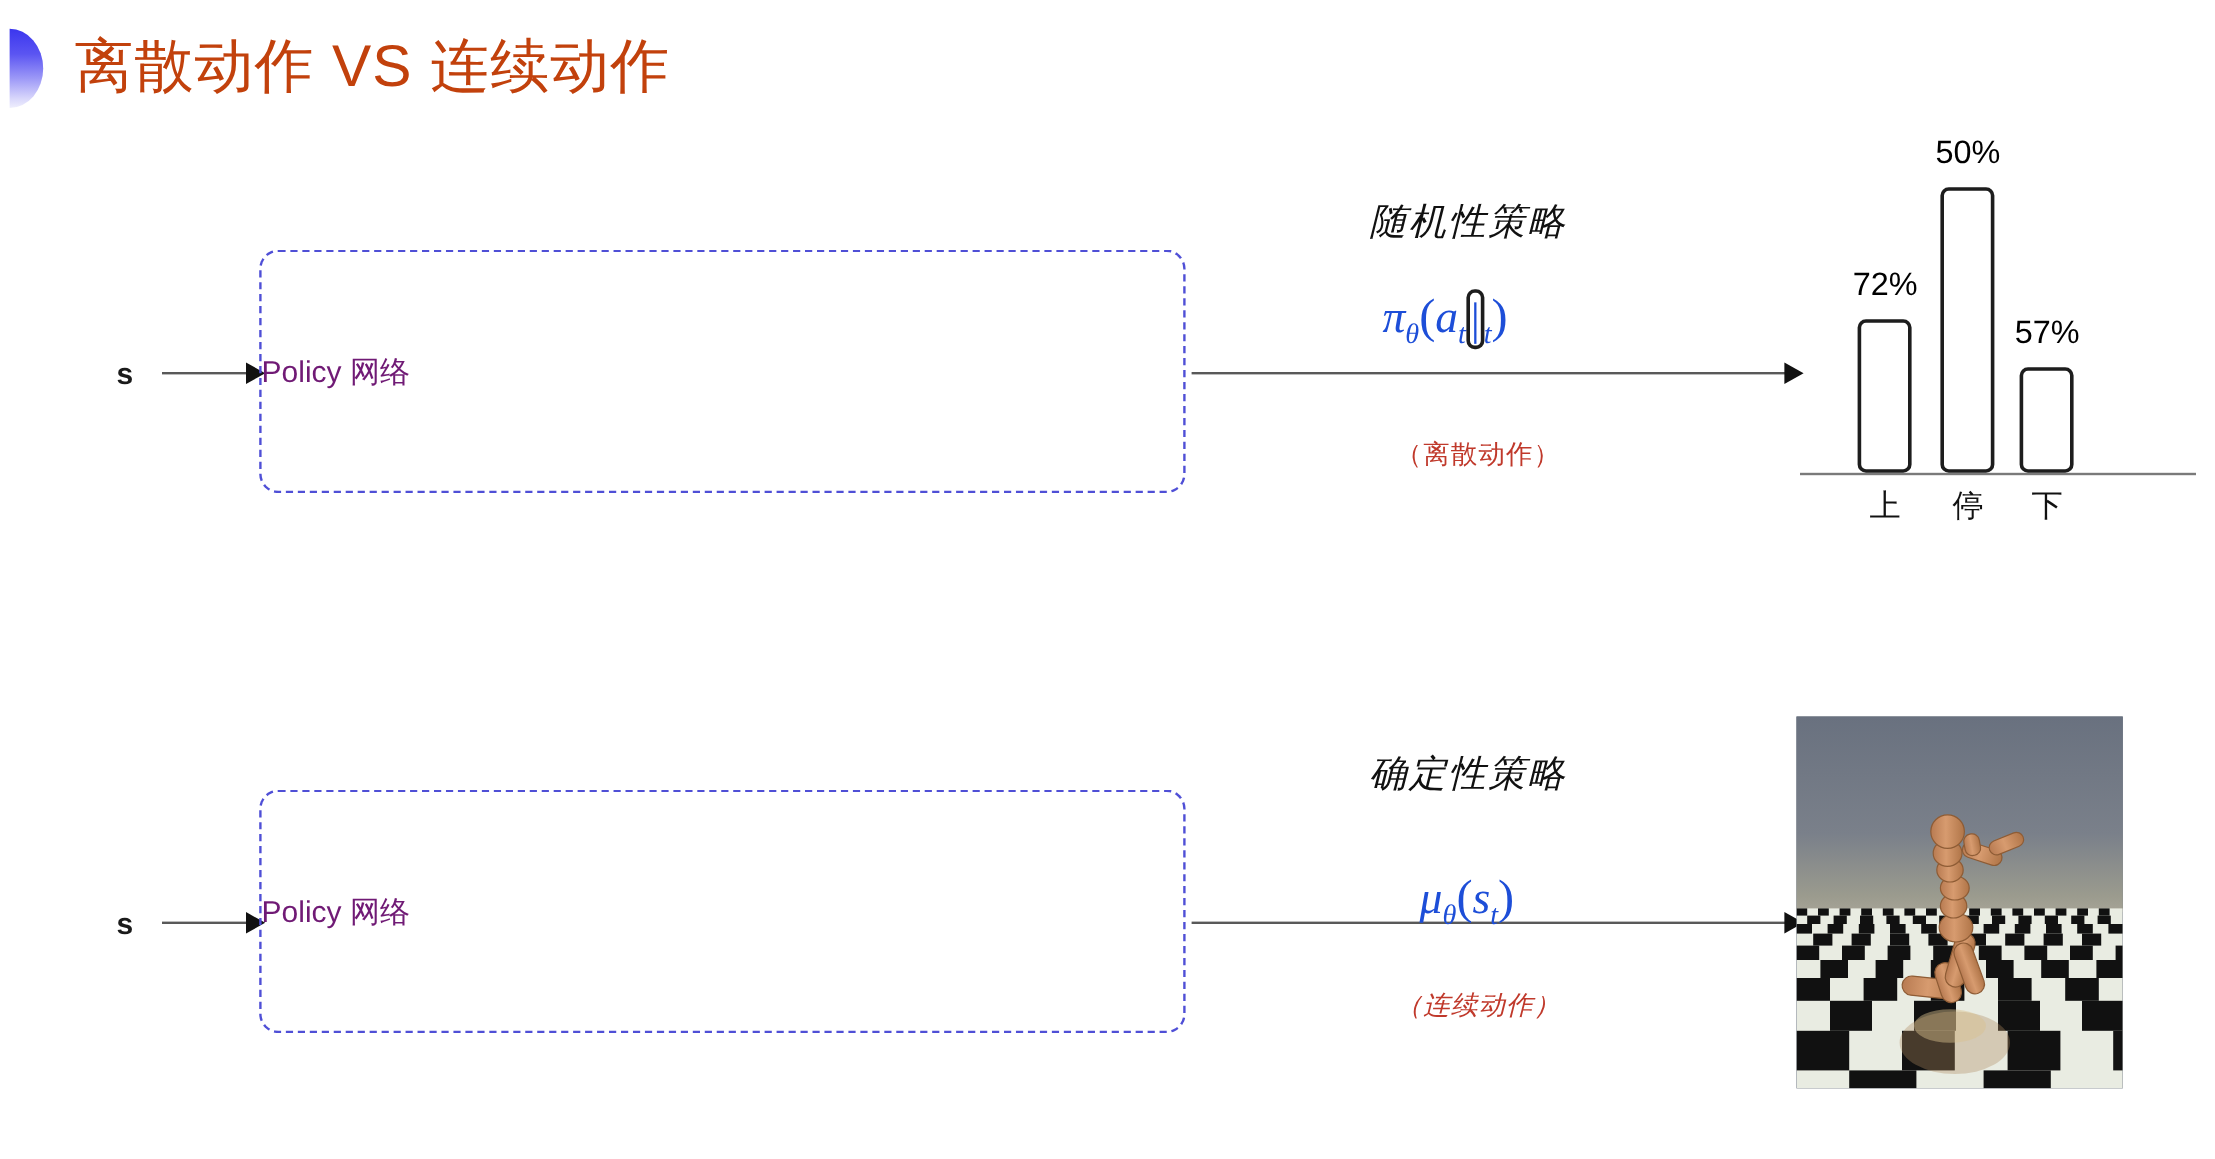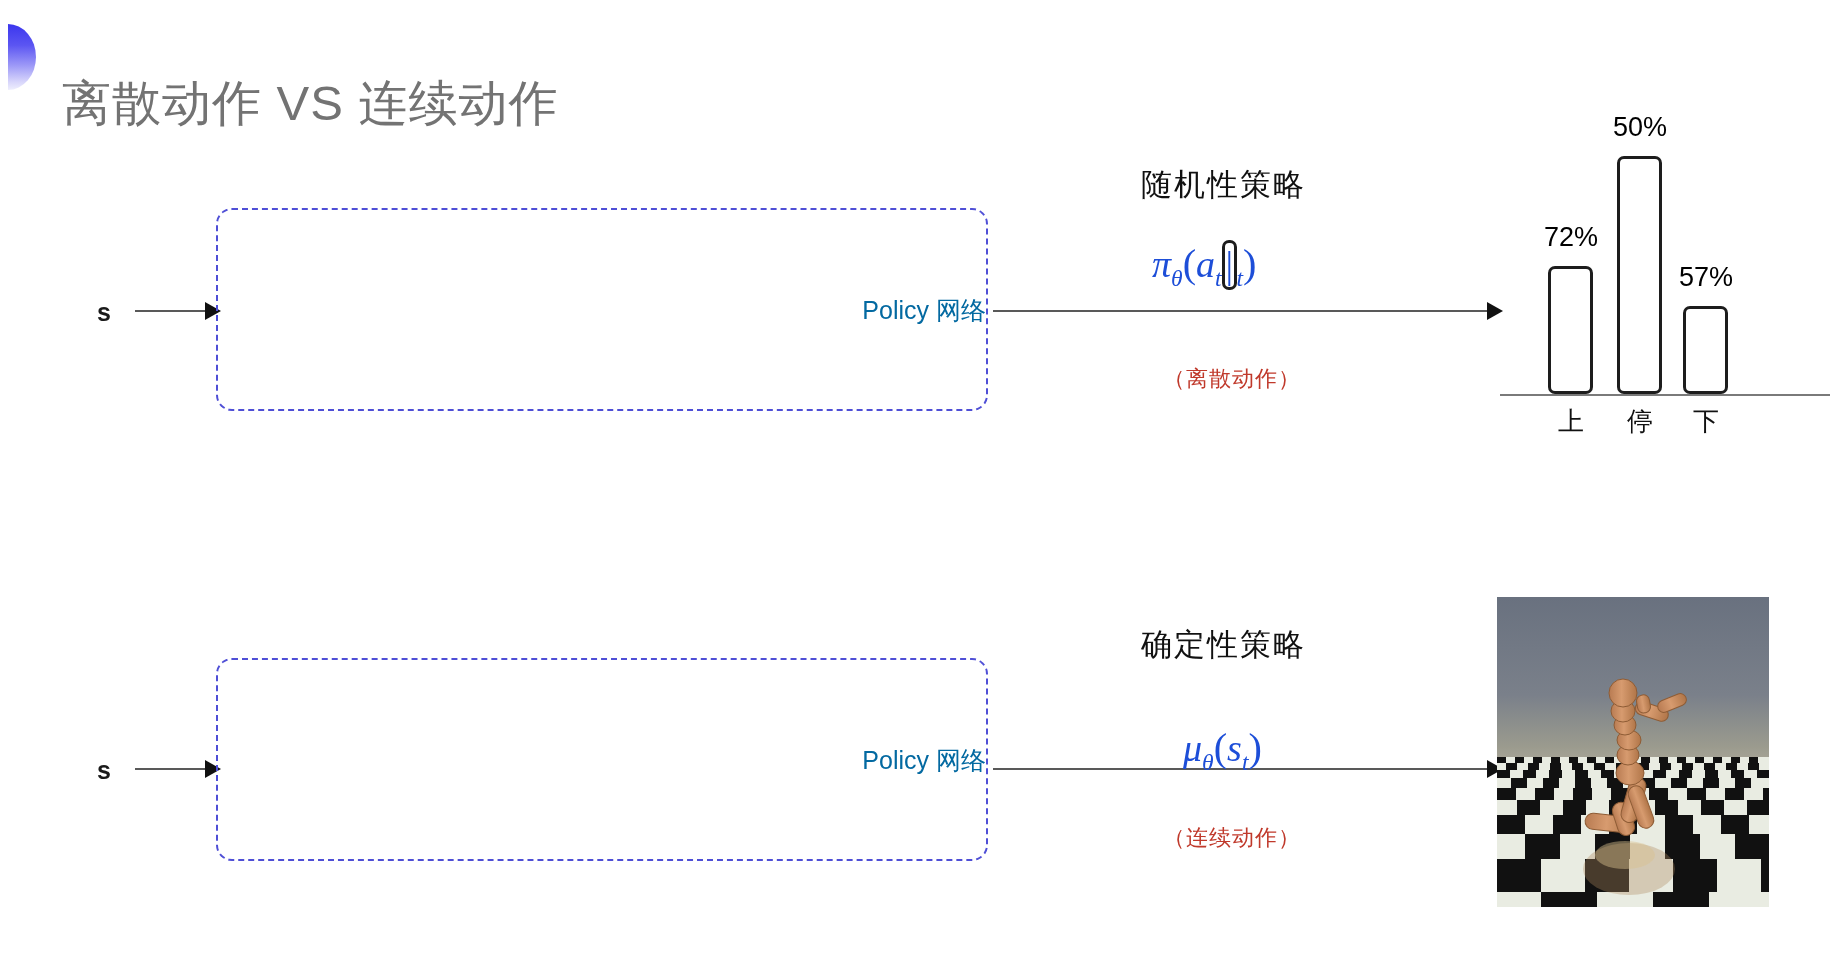--- a/index.html
+++ b/index.html
@@ -28,43 +28,42 @@
     border-top-right-radius: 28px 33px;
     border-bottom-right-radius: 28px 33px;
     background: linear-gradient(180deg, #3b36ee 0%, #5b55f2 32%, #9b97f7 62%, #d8d6fb 88%, #efeffd 100%);
   }
   #page-title {
     position: absolute;
     left: 62px;
     top: 22px;
     font-size: 49px;
     line-height: 68px;
-    color: #737373;
+    color: #c2410c;
     letter-spacing: 1px;
     white-space: nowrap;
     font-weight: 400;
-    margin-top: 47px;
   }
 
   
   .policy-box {
     position: absolute;
     border: 2.5px dashed #4f4fd6;
     border-radius: 16px;
     box-sizing: border-box;
   }
   .policy-label {
     position: absolute;
     left: 0;
     right: 0;
     top: 50%;
     transform: translateY(-50%);
-    text-align: right;
+    text-align: left;
     font-size: 25px;
-    color: #0369a1;
+    color: #701a75;
     white-space: nowrap;
   }
   .s-label {
     position: absolute;
     font-size: 25px;
     font-weight: bold;
     color: #1a1a1a;
   }
   .arrow-line {
     position: absolute;
@@ -78,20 +77,21 @@
     border-top: 9px solid transparent;
     border-bottom: 9px solid transparent;
     border-left: 16px solid #111111;
   }
   .policy-name {
     position: absolute;
     font-size: 31px;
     color: #111111;
     white-space: nowrap;
     letter-spacing: 2px;
+    font-style: italic;
   }
   .formula {
     position: absolute;
     font-family: "Liberation Serif", "DejaVu Serif", serif;
     font-style: italic;
     font-size: 38px;
     color: #1d4ed8;
     white-space: nowrap;
   }
   .formula .sub {
@@ -225,21 +225,21 @@
 
   <div class="arrow-line" style="left:993px; top:768px; width:502px;"></div>
   <div class="arrow-head" style="left:1487px; top:760px;"></div>
 
   <div class="policy-name" style="left:1141px; top:624px;text-align:center;">确定性策略</div>
 
   <div class="formula" style="left:1183px; top:700px;margin-top:24px;">
     <span>μ</span><span class="sub">θ</span><span class="paren">(</span><span>s</span><span class="sub">t</span><span class="paren">)</span>
   </div>
 
-  <div class="red-note" style="left:1163px; top:823px;">（连续动作）</div>
+  <div class="red-note" style="left:1163px; top:823px;font-style:italic;">（连续动作）</div>
 
   <div id="sim-image">
     <div id="sim-sky"></div>
     <svg viewBox="0 0 272 310" width="272" height="310" style="position:absolute;left:0;top:0;">
       <defs>
         <linearGradient id="skyg" x1="0" y1="0" x2="0" y2="1">
           <stop offset="0%" stop-color="#69717f"></stop>
           <stop offset="60%" stop-color="#7a808a"></stop>
           <stop offset="92%" stop-color="#9b9b8e"></stop>
           <stop offset="100%" stop-color="#a6a396"></stop>

